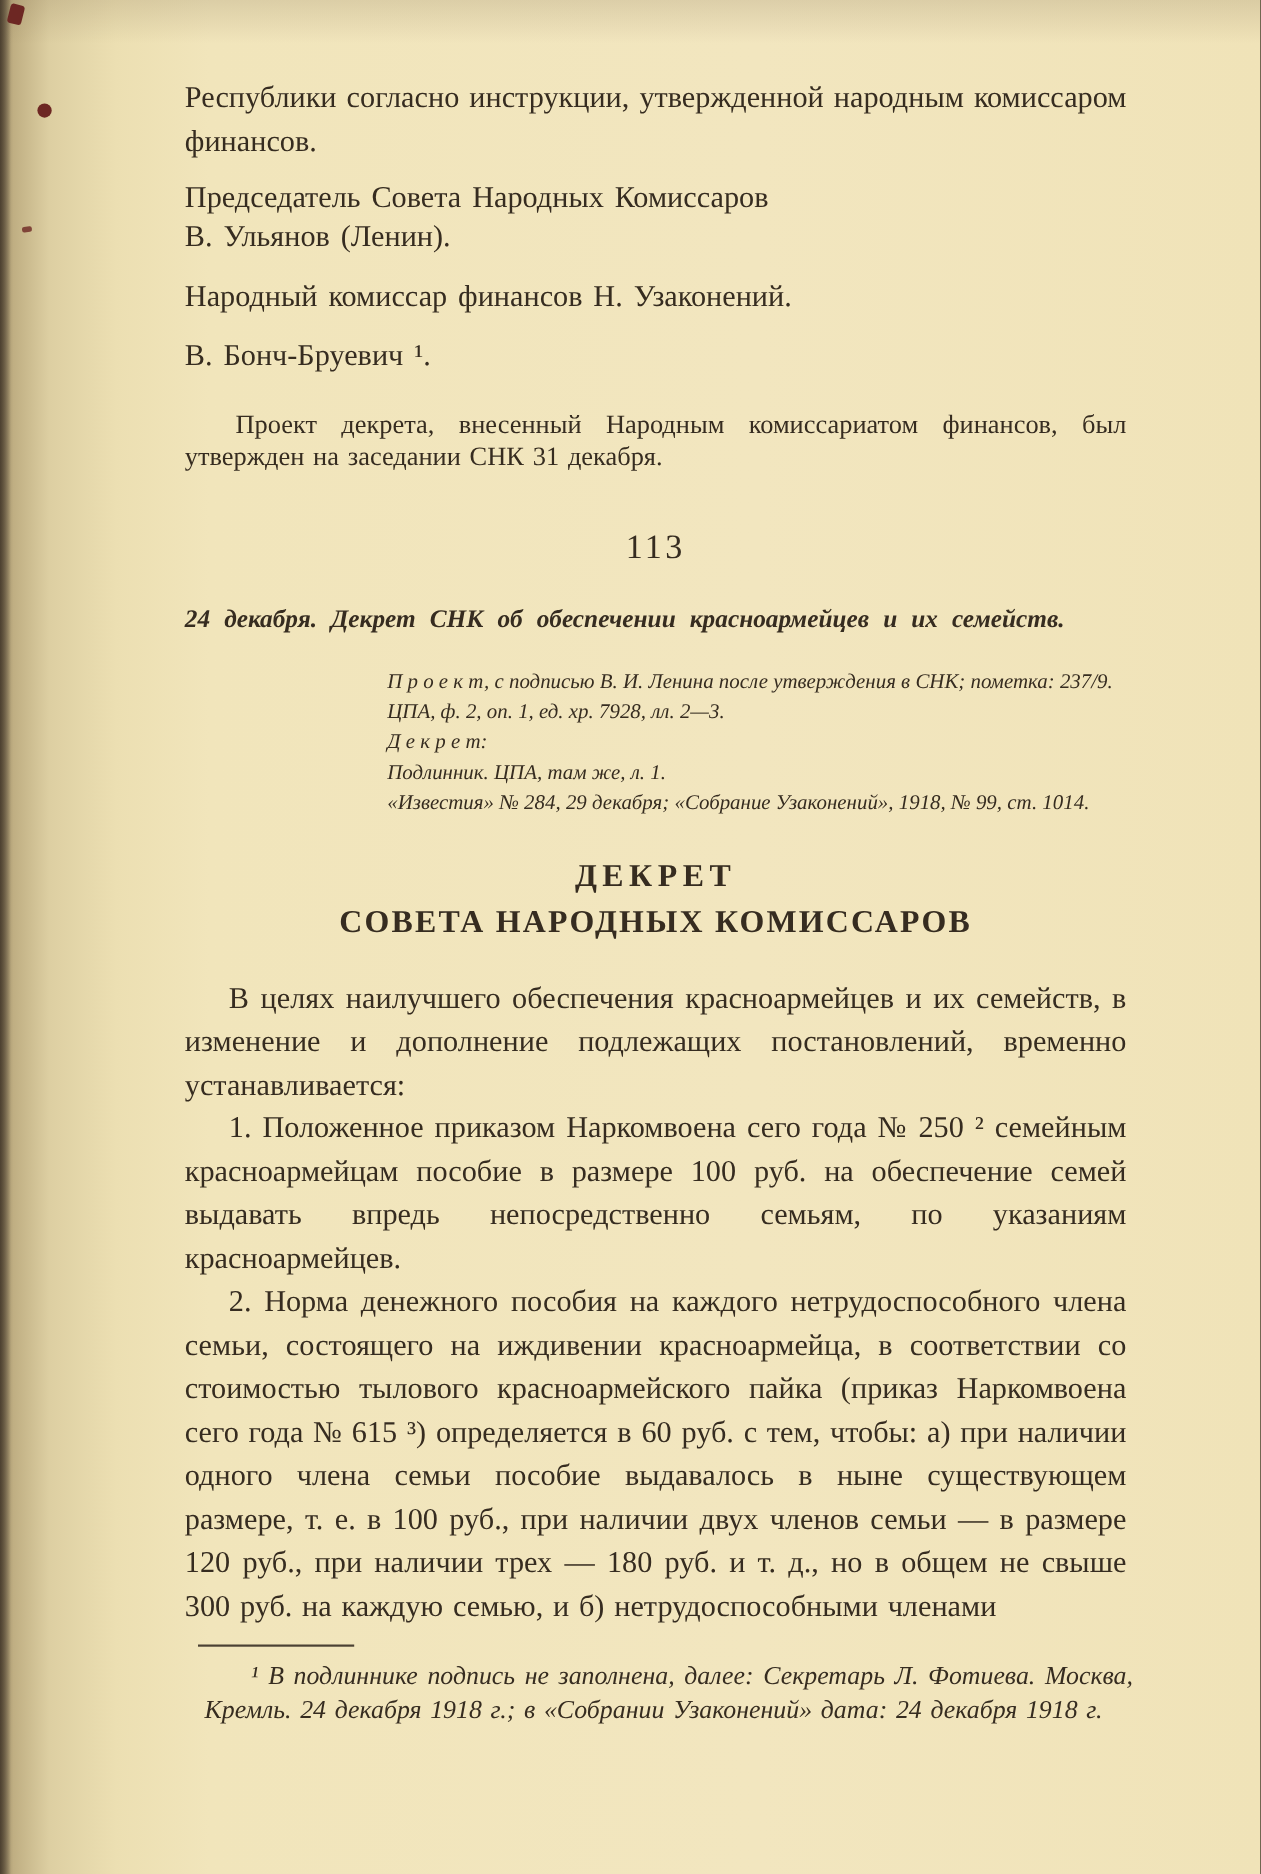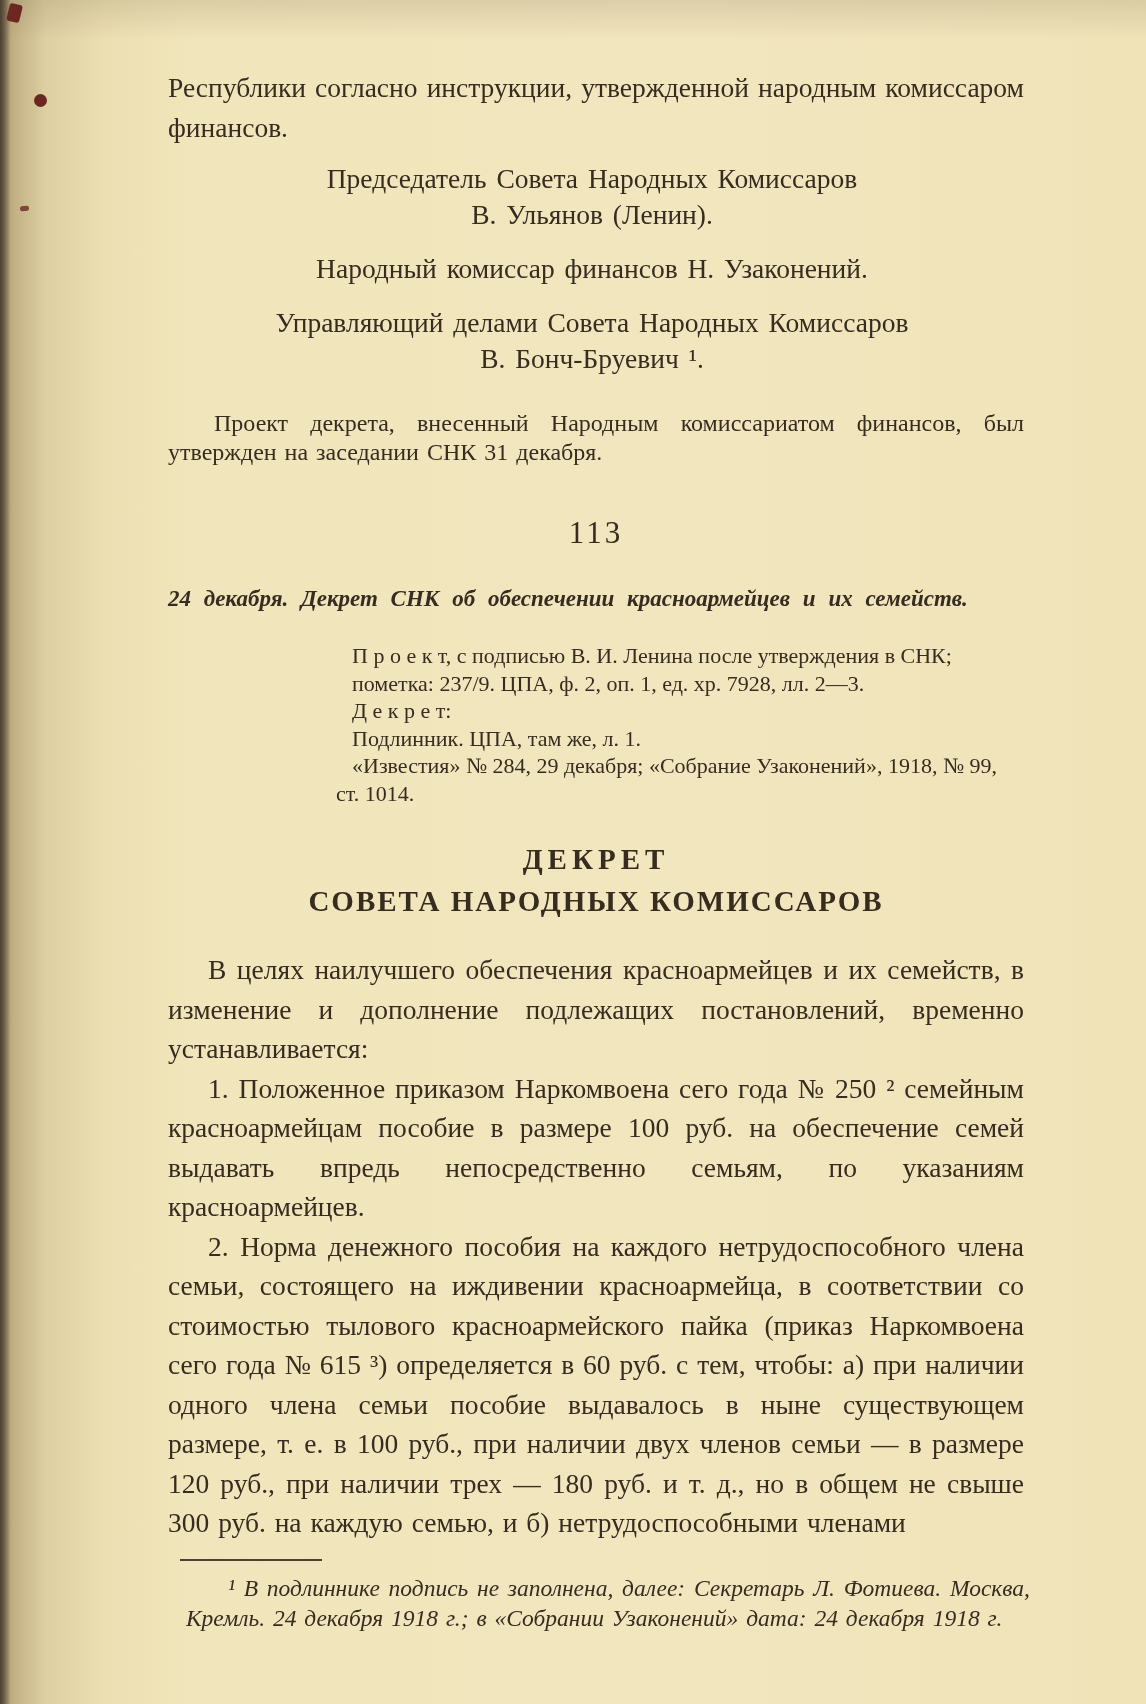--- a/index.html
+++ b/index.html
@@ -44,21 +44,21 @@
     word-spacing: 2px;
   }
   .noindent { text-indent: 0; }
   .indent   { text-indent: 40px; }
 
   .sigblock { margin-top: 18px; }
   .sigblock.first { margin-top: 14px; }
   .sigline {
     font-size: 27.5px;
     line-height: 36px;
-    text-align: center;
+    text-align: left;
     padding-right: 8px;
     word-spacing: 3px;
   }
 
   .note {
     margin-top: 32px;
     font-size: 24px;
     line-height: 29px;
     text-align: justify;
     text-indent: 46px;
@@ -78,21 +78,22 @@
     font-style: italic;
     font-size: 23px;
     line-height: 43px;
     text-align: justify;
     word-spacing: 7px;
   }
 
   .source {
     margin-top: 22px;
     margin-left: 184px;
-    font-size: 22px;
+    font-style: italic;
+    font-size: 19px;
     line-height: 27.5px;
   }
   .srcline { text-align: left; }
   .srcline.hang { margin-left: -16px; text-indent: 16px; }
 
   .h1 {
     margin-top: 36px;
     text-align: center;
     font-weight: bold;
     font-size: 29px;
@@ -141,21 +142,20 @@
     <div class="sigblock first">
       <div class="sigline">Председатель Совета Народных Комиссаров</div>
       <div class="sigline">В. Ульянов (Ленин).</div>
     </div>
 
     <div class="sigblock">
       <div class="sigline">Народный комиссар финансов Н. Узаконений.</div>
     </div>
 
     <div class="sigblock">
-      <div class="sigline">Управляющий делами Совета Народных Комиссаров</div>
       <div class="sigline">В. Бонч-Бруевич ¹.</div>
     </div>
 
     <p class="note">Проект декрета, внесенный Народным комиссариатом финансов, был утвержден на заседании СНК 31 декабря.</p>
 
     <div class="docnum">113</div>
 
     <p class="title">24 декабря. Декрет СНК об обеспечении красноармейцев и их семейств.</p>
 
     <div class="source">

